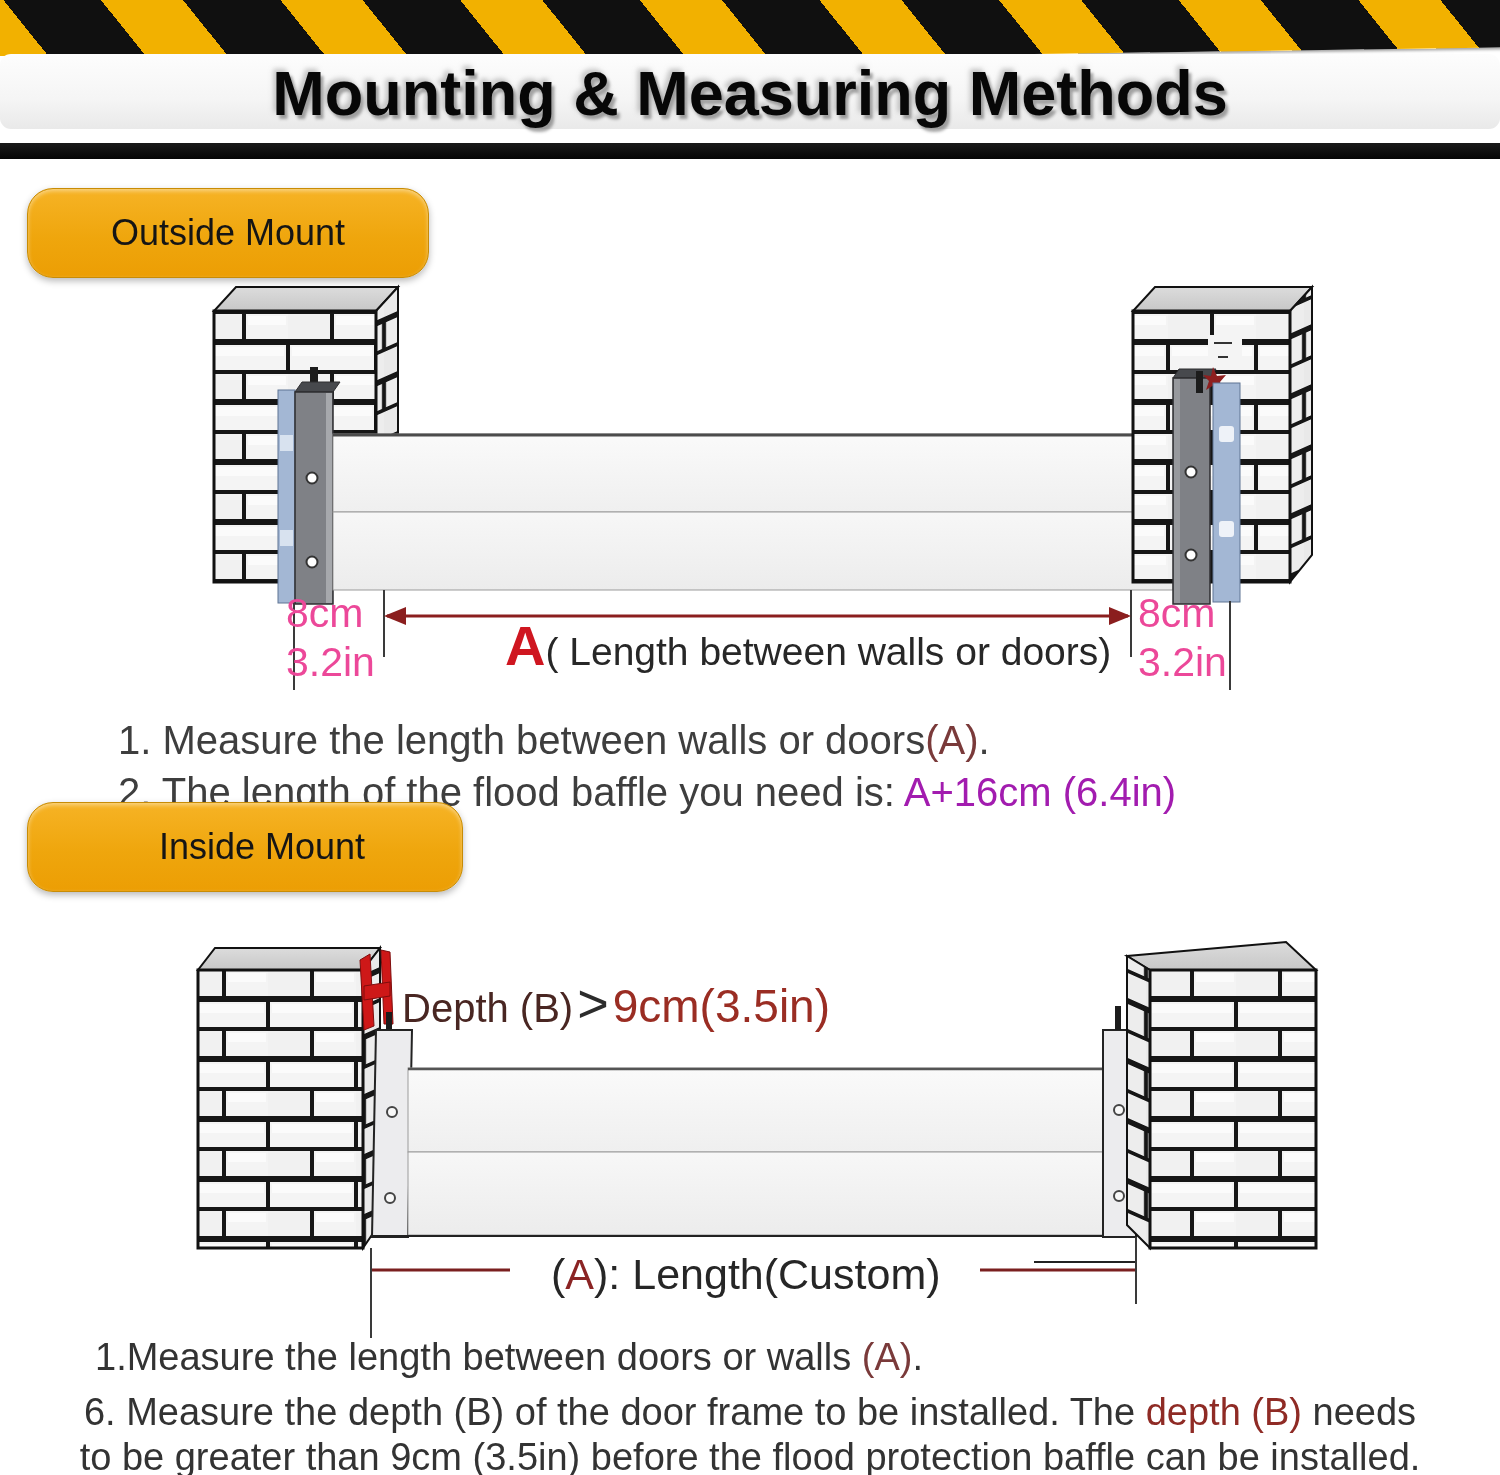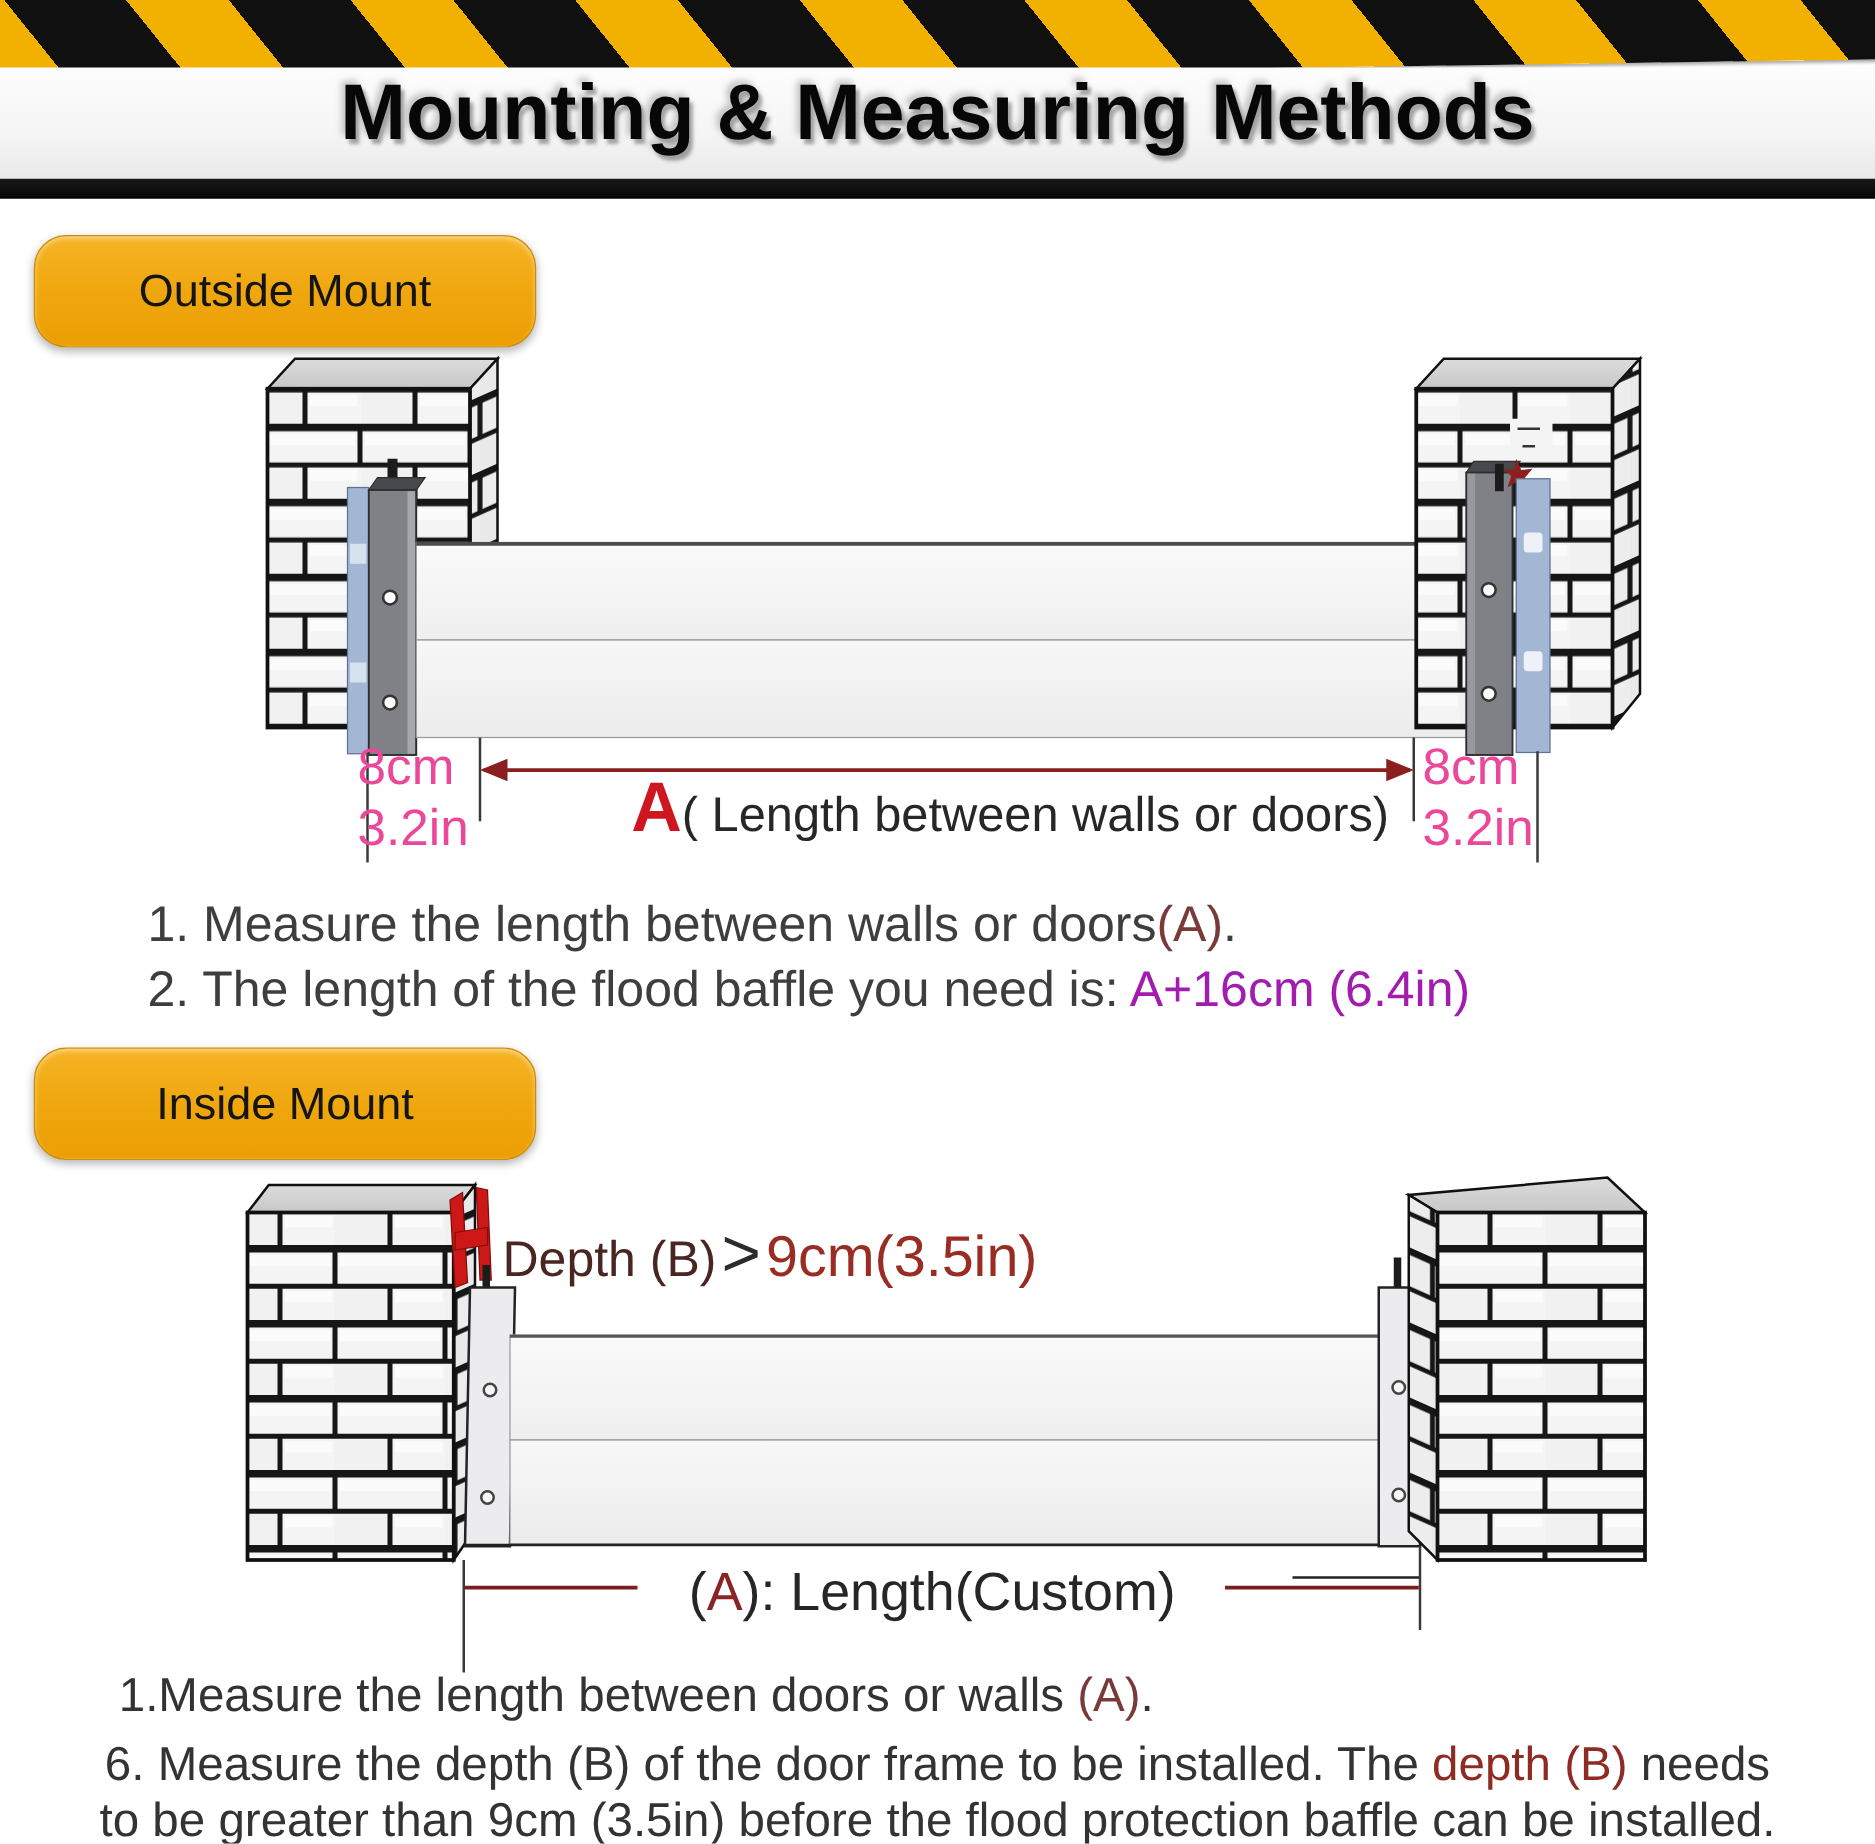--- a/index.html
+++ b/index.html
@@ -4,37 +4,37 @@
 <style>
   html,body{margin:0;padding:0;background:#ffffff;}
   body{font-family:"Liberation Sans","DejaVu Sans",sans-serif;}
   #page{position:relative;width:1500px;height:1475px;background:#ffffff;overflow:hidden;}
 
   
   .tape-wrap{position:absolute;top:0;left:0;width:1500px;height:56px;overflow:hidden;}
   .tape{position:absolute;top:-16px;left:-24px;width:1560px;height:74px;
         background:repeating-linear-gradient(52deg,#f2b100 0 64px,#101010 64px 140px);
         transform:rotate(-0.8deg);box-shadow:0 2px 3px rgba(0,0,0,.35);}
-  .title-band{position:absolute;top:54px;left:0;width:1500px;height:89px;
+  .title-band{position:absolute;top:54px;left:0;width:1500px;height:75px;
         background:linear-gradient(180deg,#fdfdfd 0%,#f5f5f5 60%,#e9e9e9 100%);
-        display:flex;align-items:flex-start;justify-content:center;}
+        display:flex;align-items:flex-end;justify-content:center;border-radius:11px;}
   .page-title{font-size:63px;font-weight:bold;color:#070707;letter-spacing:0px;
         text-shadow:-3px -3px 5px rgba(150,150,150,.55), 3px 4px 3px rgba(40,40,40,.40);}
   .black-bar{position:absolute;top:143px;left:0;width:1500px;height:16px;
         background:linear-gradient(180deg,#1a1a1a,#050505);}
 
   
   .badge{position:absolute;left:27px;width:400px;height:88px;border-radius:26px;
         background:linear-gradient(180deg,#f6b325 0%,#efa60d 55%,#ec9e04 100%);
         border:1px solid #c88c05;
         box-shadow:0 3px 7px rgba(0,0,0,.28), inset 0 2px 4px rgba(255,255,255,.45);
         display:flex;align-items:center;justify-content:center;
         font-size:36px;color:#151515;}
   .badge.b1{top:188px;}
-  .badge.b2{top:838px;}
+  .badge.b2{top:802px;padding-left:34px;}
 
   svg{position:absolute;}
 
   
   .dim{position:absolute;font-size:41px;color:#ec4899;line-height:49px;white-space:nowrap;}
   .span-label{position:absolute;left:505px;top:618px;display:flex;align-items:baseline;white-space:nowrap;}
   .span-label .bigA{font-size:56px;font-weight:bold;color:#cf1620;line-height:56px;}
   .span-label .rest{font-size:39px;color:#272727;}
   .steps{position:absolute;left:118px;top:714px;font-size:40px;color:#3e3e3e;line-height:52px;white-space:nowrap;}
   .maroon{color:#7a3a3a;}

